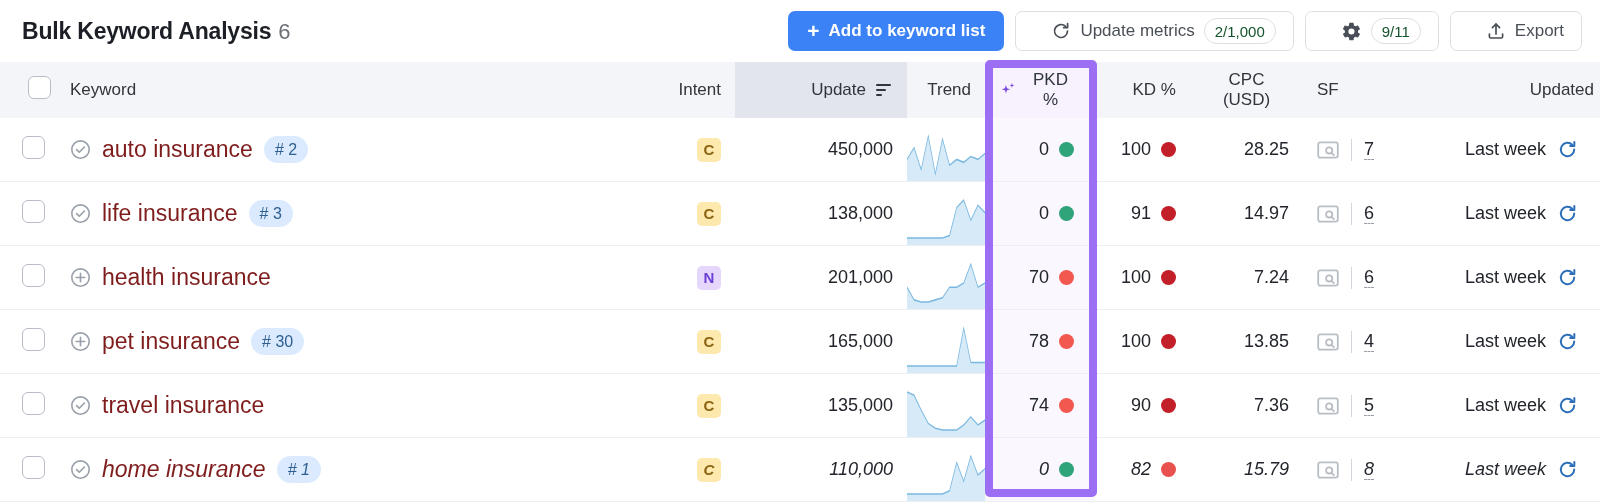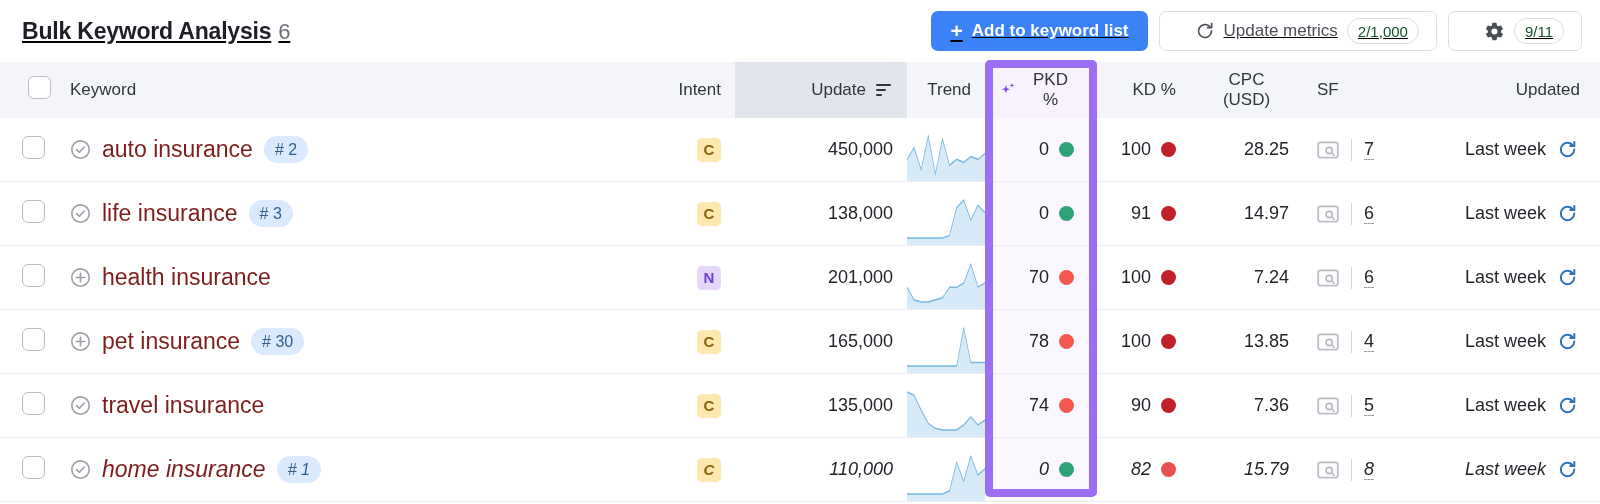--- a/index.html
+++ b/index.html
@@ -12,21 +12,20 @@
   }
 
   
   .topbar {
     position: relative;
     height: 62px;
     display: flex;
     align-items: center;
     padding: 0 18px 0 22px;
     background: #fff;
-    text-decoration: underline;
   }
   .page-title {
     font-size: 23px;
     font-weight: bold;
     color: #1d1f26;
     letter-spacing: -0.2px;
     white-space: nowrap;
   }
   .page-title .count {
     font-weight: normal;
@@ -232,20 +231,30 @@
 
       <div class="btn btn-ghost">
         <span class="ico">
           <svg width="21" height="21" viewBox="0 0 24 24" fill="#4a4f57">
             <path d="M19.4 13a7.8 7.8 0 0 0 .06-1 7.8 7.8 0 0 0-.06-1l2.1-1.6a.5.5 0 0 0 .12-.64l-2-3.46a.5.5 0 0 0-.6-.22l-2.48 1a7.3 7.3 0 0 0-1.73-1l-.38-2.63A.5.5 0 0 0 13.94 2h-4a.5.5 0 0 0-.49.42l-.38 2.64a7.6 7.6 0 0 0-1.73 1l-2.48-1a.5.5 0 0 0-.6.22l-2 3.46a.49.49 0 0 0 .12.64L4.5 11a8 8 0 0 0 0 2l-2.12 1.6a.5.5 0 0 0-.12.64l2 3.46a.5.5 0 0 0 .6.22l2.48-1a7.3 7.3 0 0 0 1.73 1l.38 2.63a.5.5 0 0 0 .49.43h4a.5.5 0 0 0 .49-.42l.38-2.64a7.6 7.6 0 0 0 1.73-1l2.48 1a.5.5 0 0 0 .6-.22l2-3.46a.5.5 0 0 0-.12-.64ZM11.94 15.5A3.5 3.5 0 1 1 15.44 12a3.5 3.5 0 0 1-3.5 3.5Z"></path>
           </svg>
         </span>
         <span class="pill">9/11</span>
       </div>
 
+      <div class="btn btn-ghost">
+        <span class="ico">
+          <svg width="20" height="20" viewBox="0 0 20 20" fill="none">
+            <path d="M10 13V3.2" stroke="#4a4f57" stroke-width="1.7" stroke-linecap="round"></path>
+            <path d="M6.4 6.6 10 3l3.6 3.6" stroke="#4a4f57" stroke-width="1.7" stroke-linecap="round" stroke-linejoin="round"></path>
+            <path d="M3.4 13v2.6a1.4 1.4 0 0 0 1.4 1.4h10.4a1.4 1.4 0 0 0 1.4-1.4V13" stroke="#4a4f57" stroke-width="1.7" stroke-linecap="round"></path>
+          </svg>
+        </span>
+        <span>Export</span>
+      </div>
 
     </div>
   </div>
 
   <table class="kw">
     <colgroup>
       <col style="width:56px">
         <col style="width:580px">
         <col style="width:99px">
       <col style="width:172px">
@@ -308,21 +317,21 @@
           <div class="hcell">
               <span>CPC (USD)</span>
             </div>
         </th>
         <th>
           <div class="hcell">
               <span>SF</span>
             </div>
         </th>
         <th class="th-right">
-          <div class="hcell" style="padding-right:20px">
+          <div class="hcell" style="padding-right:6px">
               <span>Updated</span>
             </div>
         </th>
       </tr>
     </thead>
     <tbody id="tbody">
         <tr>
           <td class="col-check"><span class="cbox"></span></td>
           <td>
             <div class="kwcell">

